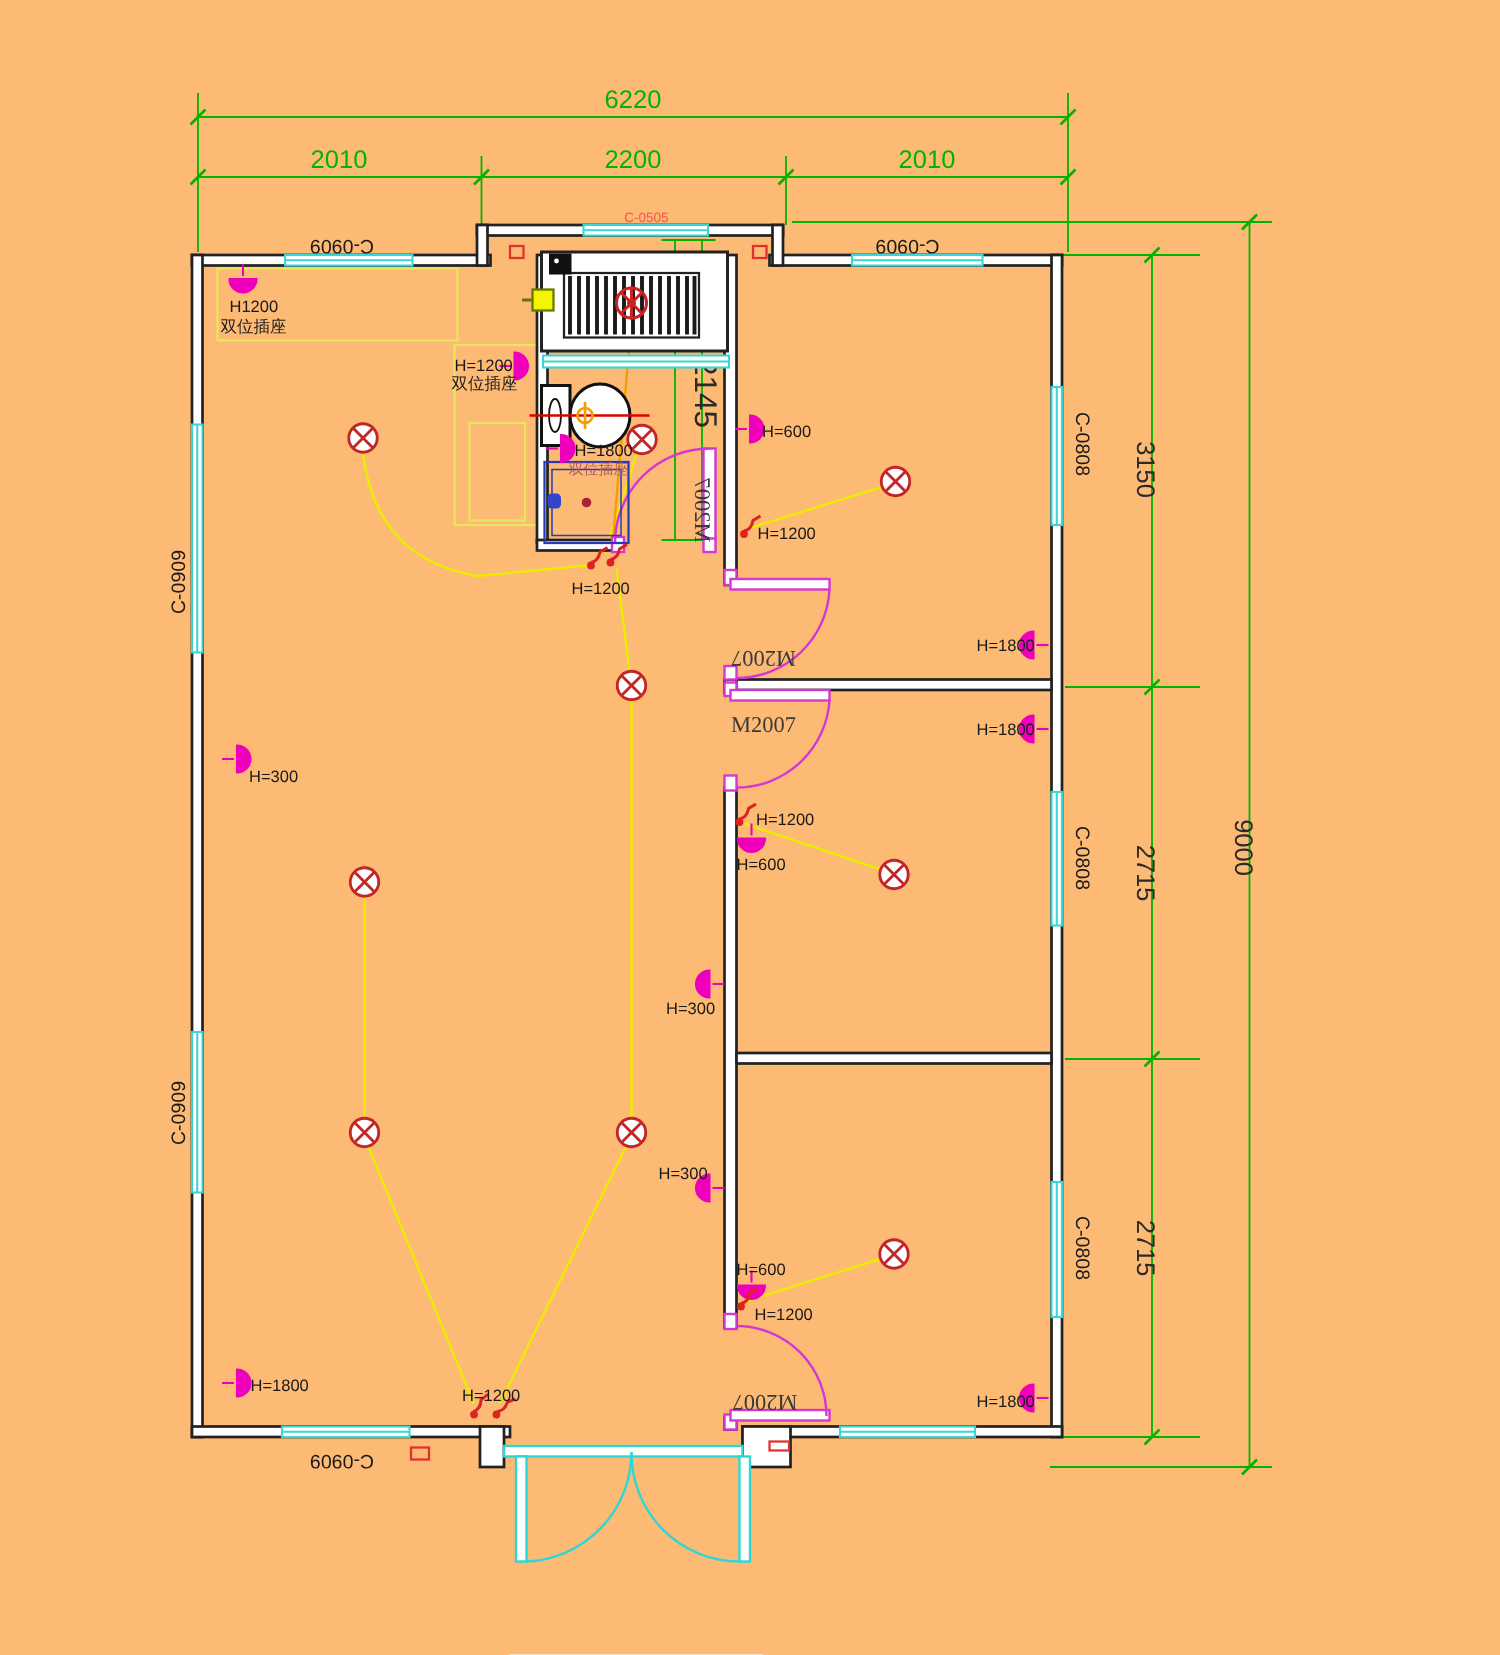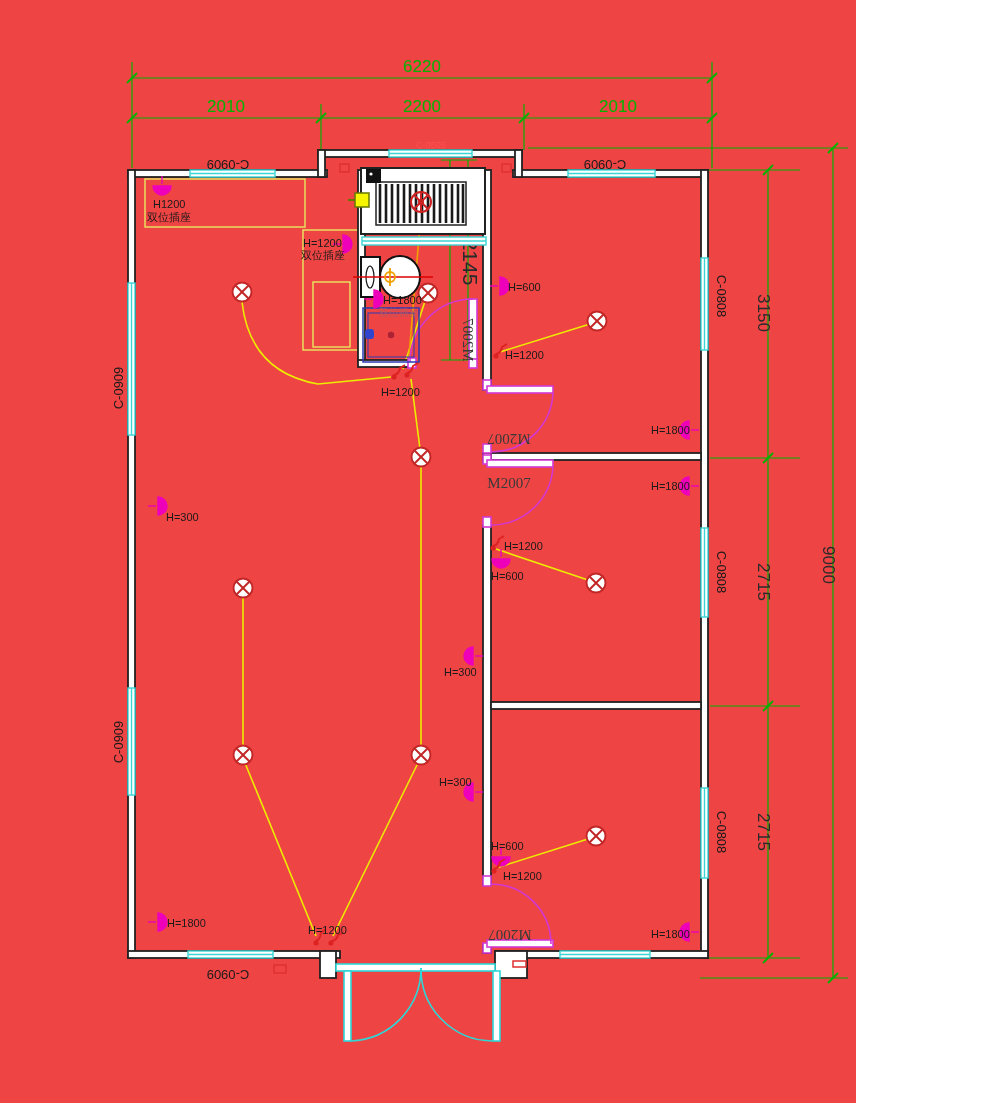--- a/index.html
+++ b/index.html
@@ -1,16 +1,16 @@
 <!DOCTYPE html>
 <html><head>
 <meta charset="utf-8">
 <style>
   html,body{margin:0;padding:0;background:#ffffff;}
-  #canvas{position:relative;width:856px;height:1103px;background:#ef4444;overflow:hidden;}
+  #canvas{position:relative;width:1000px;height:1103px;background:#fdba74;overflow:hidden;}
   svg{position:absolute;left:0;top:0;}
   svg text{font-family:"Liberation Sans",sans-serif;}
   .tg{fill:#00b400;font-size:17px;}          
   .tk{fill:#2a2a2a;font-size:17px;}          
   .tb{fill:#2a2a2a;font-size:21px;}          
   .ts{fill:#1a1a1a;font-size:11px;}          
   .tc{fill:#1a1a1a;font-size:11px;}          
   .tcf{fill:#b05a66;font-size:10px;}         
   .tw{fill:#1a1a1a;font-size:13px;}          
   .td{fill:#3a3a3a;font-size:15px;font-family:"Liberation Serif",serif;} 

